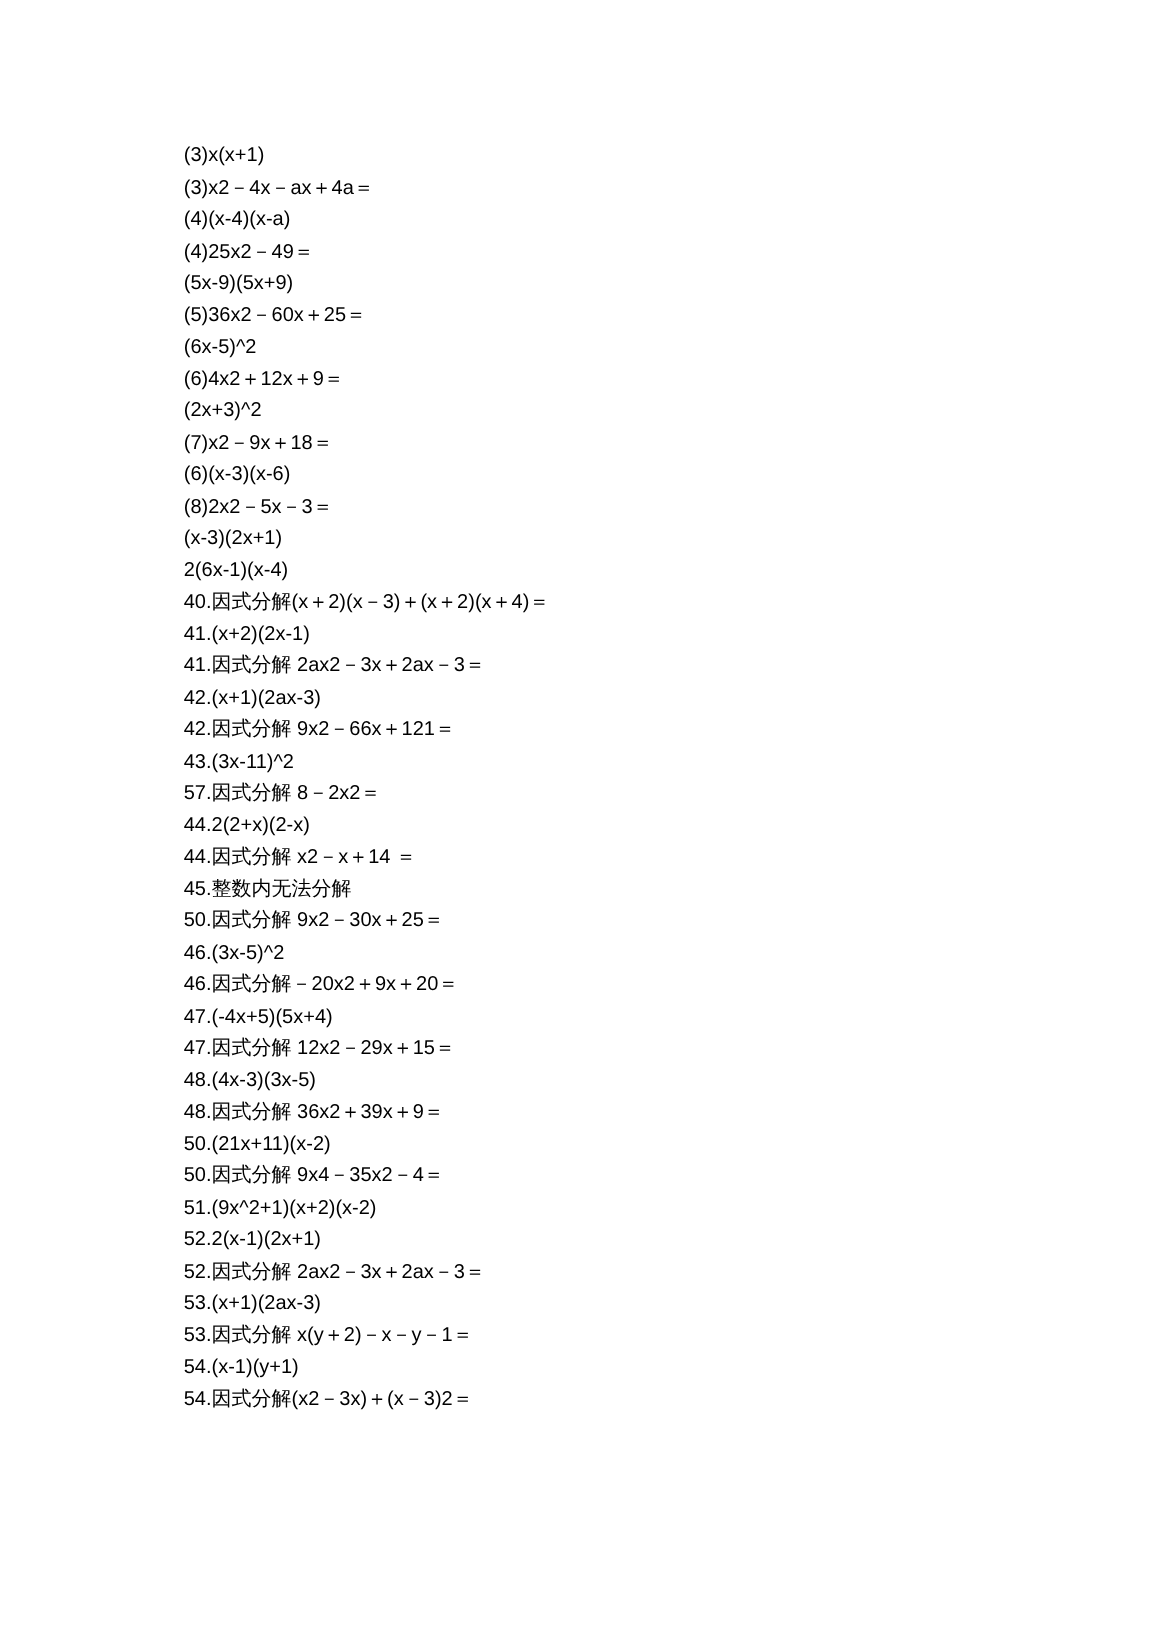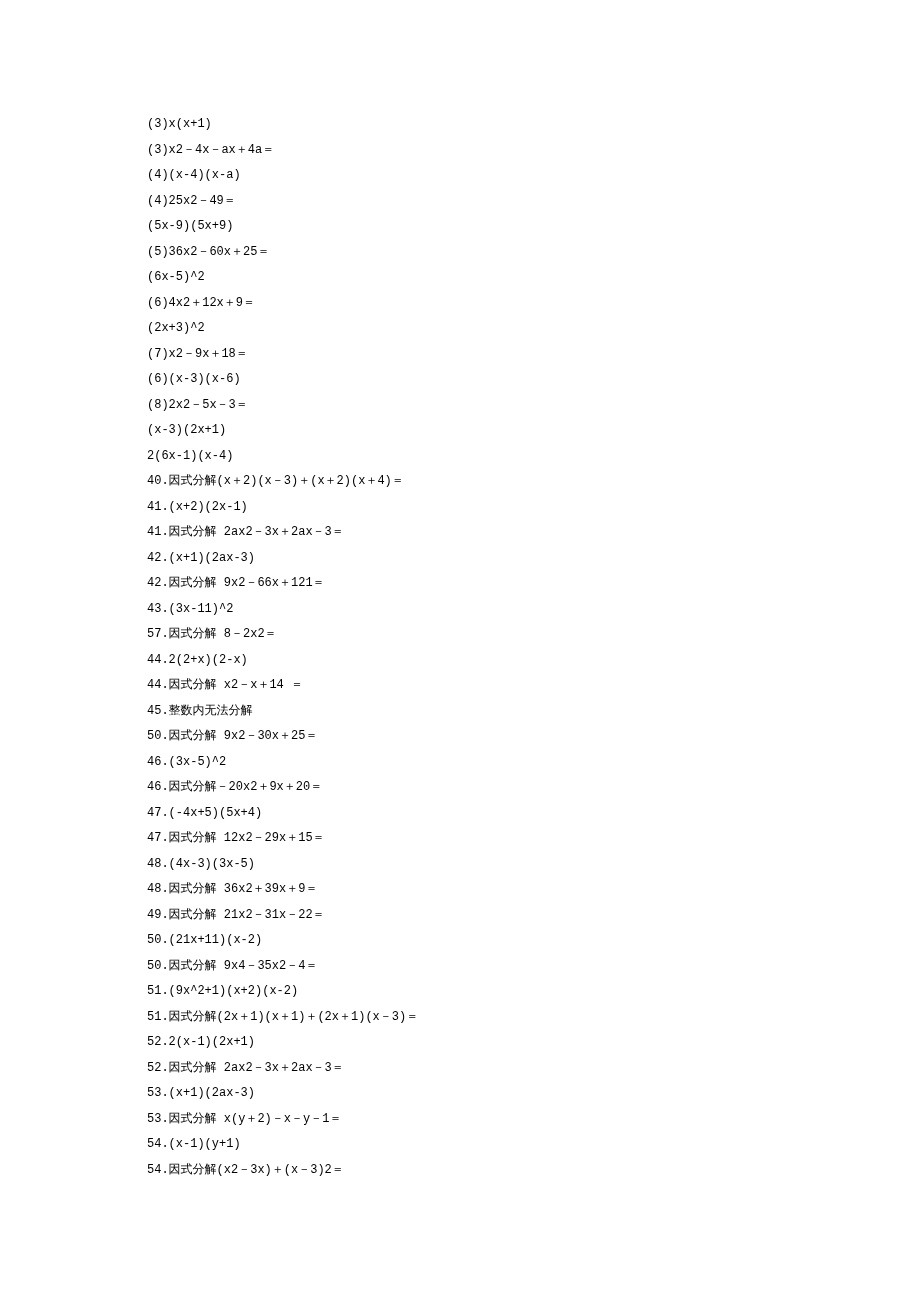--- a/index.html
+++ b/index.html
@@ -3,22 +3,22 @@
 <meta charset="utf-8">
 <style>
   html, body {
     margin: 0;
     padding: 0;
     background: #ffffff;
     width: 920px;
   }
   .page {
     padding: 112px 0 0 147px;
-    font-family: Liberation Mono, monospace;
-    font-size: 12px;
+    font-family: Liberation Sans, sans-serif;
+    font-size: 16px;
     line-height: 25.5px;
     color: #000000;
   }
   .line {
     white-space: pre;
   }
 </style>
 </head>
 <body>
 
@@ -47,24 +47,22 @@
   <div class="line">44.2(2+x)(2-x)</div>
   <div class="line">44.因式分解 x2－x＋14 ＝</div>
   <div class="line">45.整数内无法分解</div>
   <div class="line">50.因式分解 9x2－30x＋25＝</div>
   <div class="line">46.(3x-5)^2</div>
   <div class="line">46.因式分解－20x2＋9x＋20＝</div>
   <div class="line">47.(-4x+5)(5x+4)</div>
   <div class="line">47.因式分解 12x2－29x＋15＝</div>
   <div class="line">48.(4x-3)(3x-5)</div>
   <div class="line">48.因式分解 36x2＋39x＋9＝</div>
-  <div class="line">49.因式分解 21x2－31x－22＝</div>
   <div class="line">50.(21x+11)(x-2)</div>
   <div class="line">50.因式分解 9x4－35x2－4＝</div>
   <div class="line">51.(9x^2+1)(x+2)(x-2)</div>
-  <div class="line">51.因式分解(2x＋1)(x＋1)＋(2x＋1)(x－3)＝</div>
   <div class="line">52.2(x-1)(2x+1)</div>
   <div class="line">52.因式分解 2ax2－3x＋2ax－3＝</div>
   <div class="line">53.(x+1)(2ax-3)</div>
   <div class="line">53.因式分解 x(y＋2)－x－y－1＝</div>
   <div class="line">54.(x-1)(y+1)</div>
   <div class="line">54.因式分解(x2－3x)＋(x－3)2＝</div>
 </div>
 
 </body></html>

